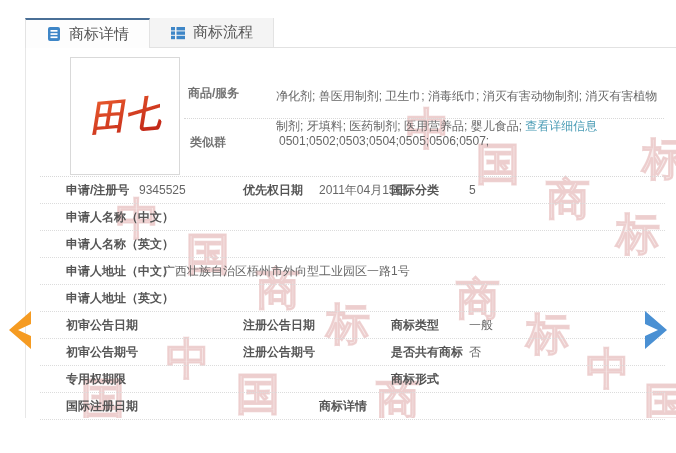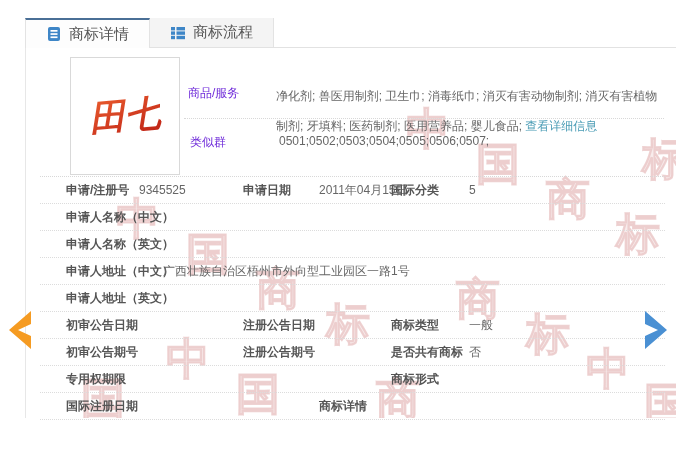--- a/index.html
+++ b/index.html
@@ -42,21 +42,21 @@
     background:#fff;display:flex;align-items:center;justify-content:center;
   }
   .tm-mark{
     font-size:36px;font-weight:bold;font-style:italic;
     transform:rotate(-5deg);
     background:linear-gradient(160deg,#e85a2d 10%,#c22718 85%);
     -webkit-background-clip:text;background-clip:text;
     -webkit-text-fill-color:transparent;color:#c9301d;
     white-space:nowrap;
   }
-  .lbl{font-weight:normal;color:#6d28d9;}
+  .lbl{font-weight:bold;color:#737373;}
   .goods-label{left:162px;top:38px;}
   .goods-text{left:250px;top:7px;width:386px;line-height:30px;color:#666;margin-top:27px;}
   .detail-link{color:#4a9cb5;text-decoration:none;cursor:pointer;}
   .dotted{border-top:1px dotted #d8d8d8;height:0;}
   .sep1{left:158px;right:12px;top:71px;}
   .sim-label{left:164px;top:87px;}
   .sim-value{left:253px;top:87px;color:#666;}
   .sep2{left:14px;right:11px;top:129px;}
   
   .rows{position:absolute;left:14px;right:11px;top:130px;z-index:2;}
@@ -135,21 +135,21 @@
 
   <div class="pc lbl sim-label">类似群</div>
   <div class="pc sim-value">0501;0502;0503;0504;0505;0506;0507;</div>
 
   <div class="pc dotted sep2"></div>
 
   <div class="rows">
       <div class="frow triple">
         <span class="cell-label">申请/注册号</span>
         <span class="cell-value">9345525</span>
-        <span class="cell-label">申请日期</span>
+        <span class="cell-label">优先权日期</span>
         <span class="cell-value">2011年04月15日</span>
         <span class="cell-label">国际分类</span>
         <span class="cell-value">5</span>
       </div>
       <div class="frow full">
         <span class="cell-label">申请人名称（中文）</span>
       </div>
       <div class="frow full">
         <span class="cell-label">申请人名称（英文）</span>
         <span class="cell-value"></span>

